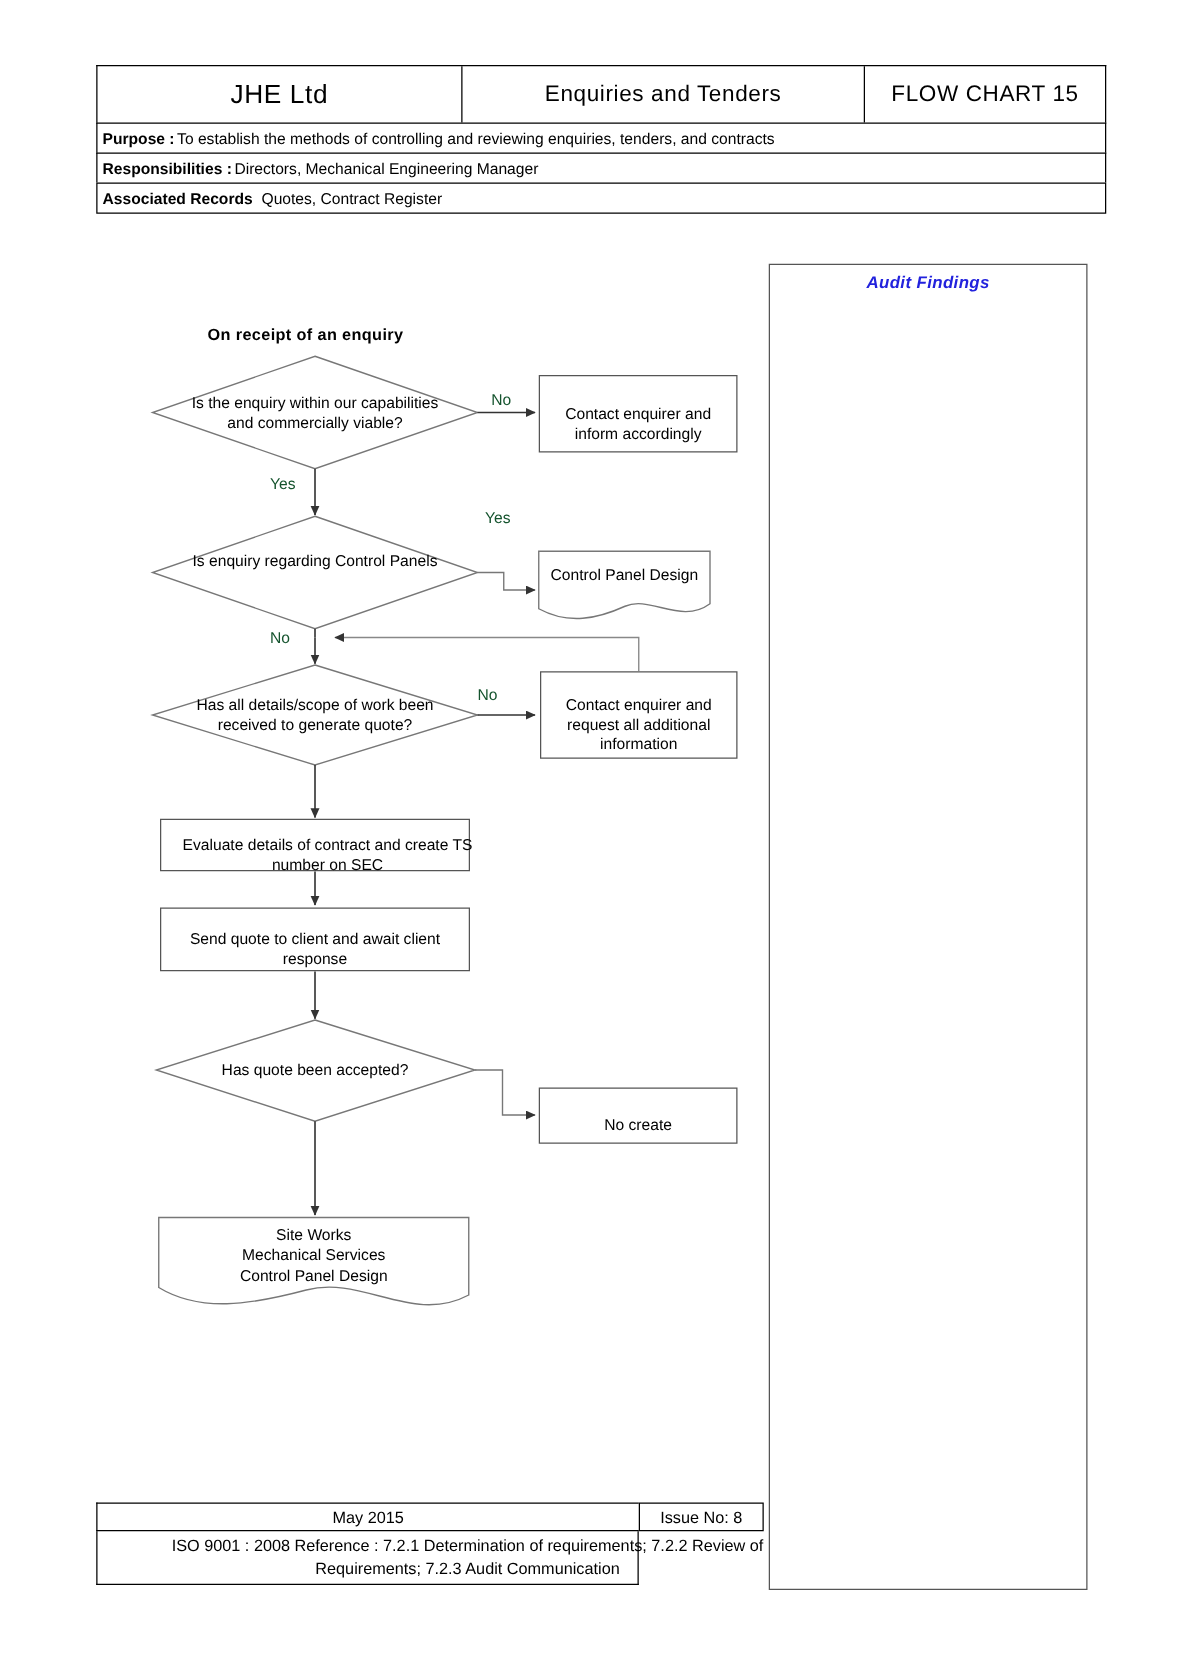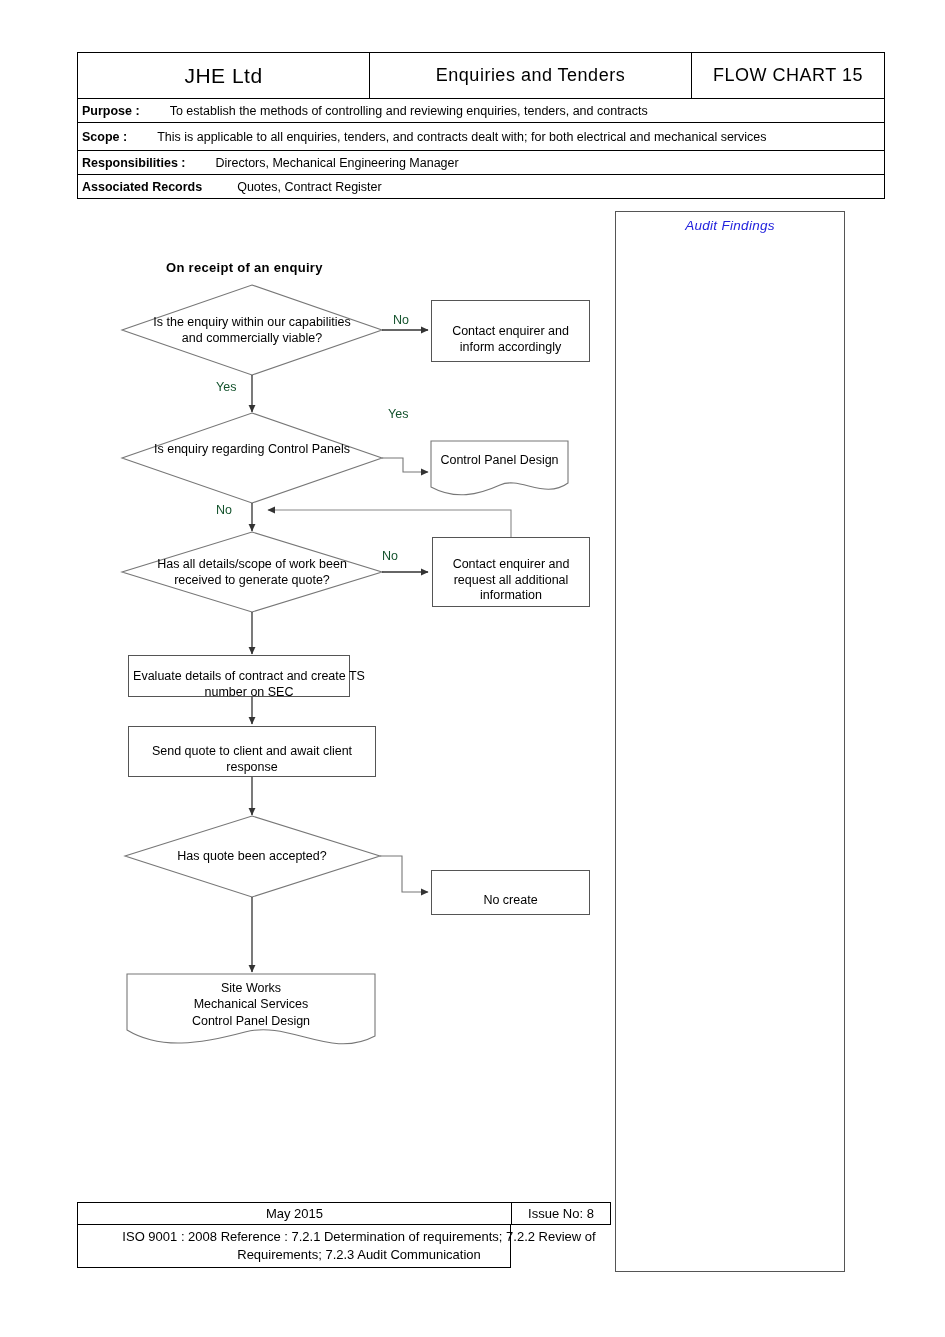--- a/index.html
+++ b/index.html
@@ -14,31 +14,31 @@
   .hdr{position:absolute;left:77px;top:52px;width:808px;}
   .hdr-row{display:flex;border:1px solid #000;border-bottom:none;box-sizing:border-box;justify-content:space-between;}
   .hdr-row:last-child{border-bottom:1px solid #000;}
   .hdr-title-row{height:46px;}
   .hdr-cell{display:flex;align-items:center;justify-content:center;box-sizing:border-box;}
   .hdr-c1{width:292px;border-right:1px solid #000;font-size:21px;letter-spacing:.5px;}
   .hdr-c2{width:322px;border-right:1px solid #000;font-size:18px;letter-spacing:.5px;}
   .hdr-c3{flex:1;font-size:18px;letter-spacing:.5px;}
 
   .hdr-line{height:23px;align-items:center;padding-left:4px;font-size:12.5px;
-            display:flex;box-sizing:border-box;white-space:nowrap;gap:28px;}
+            display:flex;box-sizing:border-box;white-space:nowrap;}
   .hdr-line.tall{height:27px;}
   .hdr-line b{font-weight:bold;margin-right:2px;}
   .hdr-line .val{font-weight:normal;}
 
   
   .svgwrap{position:absolute;left:0;top:0;width:945px;height:1337px;pointer-events:none;}
 
   
-  .audit{position:absolute;left:615px;top:211px;width:230px;height:1061px;
-         border:1px solid #555;box-sizing:border-box;background:transparent;}
+  .audit{position:absolute;left:615px;top:211px;width:255px;height:1061px;
+         border:1px solid #555;box-sizing:border-box;background:transparent;font-weight:bold;}
   .audit-title{position:absolute;left:0;top:6px;width:100%;text-align:center;
                color:#2222dd;font-style:italic;font-size:13.5px;letter-spacing:.3px;}
 
   
   .node{position:absolute;box-sizing:border-box;}
   .boxnode{border:1.3px solid #555;background:#fff;display:flex;
            align-items:center;justify-content:center;text-align:center;
            font-size:12.5px;line-height:1.25;}
   .boxnode.plain{border:1px solid #555;}
   .boxtext{padding:0 4px;white-space:nowrap;margin-top:17px;}
@@ -56,47 +56,41 @@
   
   .ftr{position:absolute;left:77px;top:1202px;width:808px;}
   .ftr-row1{display:flex;height:23px;box-sizing:border-box;}
   .ftr-date{width:434px;border:1px solid #000;border-right:none;box-sizing:border-box;
             display:flex;align-items:center;justify-content:center;font-size:13px;}
   .ftr-issue{width:100px;border:1px solid #000;box-sizing:border-box;
              display:flex;align-items:center;justify-content:center;font-size:13px;}
   .ftr-row2{width:434px;height:43px;border:1px solid #000;border-top:none;box-sizing:border-box;
             display:flex;align-items:center;justify-content:center;}
   .ftr-iso{font-size:13px;line-height:1.35;text-align:center;white-space:nowrap;
-           position:relative;left:65px;}
+           position:relative;left:80px;}
 </style>
 </head>
 <body>
 
 <div id="page">
 
   <div class="hdr">
     <div class="hdr-row hdr-title-row">
       <div class="hdr-cell hdr-c1">JHE Ltd</div>
       <div class="hdr-cell hdr-c2">Enquiries and Tenders</div>
       <div class="hdr-cell hdr-c3">FLOW CHART 15</div>
     </div>
 
     <div class="hdr-row">
       <div class="hdr-line">
         <b>Purpose :</b>
         <span class="val">To establish the methods of controlling and reviewing enquiries, tenders, and contracts</span>
       </div>
     </div>
 
-    <div class="hdr-row">
-      <div class="hdr-line tall">
-        <b>Scope :</b>
-        <span class="val">This is applicable to all enquiries, tenders, and contracts dealt with; for both electrical and mechanical services</span>
-      </div>
-    </div>
 
     <div class="hdr-row">
       <div class="hdr-line">
         <b>Responsibilities :</b>
         <span class="val">Directors, Mechanical Engineering Manager</span>
       </div>
     </div>
 
     <div class="hdr-row">
       <div class="hdr-line">
@@ -189,21 +183,21 @@
   <div class="edgelabel" style="left:382px;top:549px;">No</div>
 
   <div class="node boxnode" style="left:432px;top:537px;width:158px;height:70px;">
     <div class="boxtext">
       <div>Contact enquirer and</div>
       <div>request all additional</div>
       <div>information</div>
     </div>
   </div>
 
-  <div class="node boxnode plain" style="left:128px;top:655px;width:222px;height:42px;padding-left:12px;">
+  <div class="node boxnode plain" style="left:128px;top:655px;width:248px;height:42px;padding-left:12px;">
     <div class="boxtext" style="position:relative;left:4px;">
       <div>Evaluate details of contract and create TS</div>
       <div>number on SEC</div>
     </div>
   </div>
 
   <div class="node boxnode plain" style="left:128px;top:726px;width:248px;height:51px;">
     <div class="boxtext">
       <div>Send quote to client and await client</div>
       <div>response</div>

